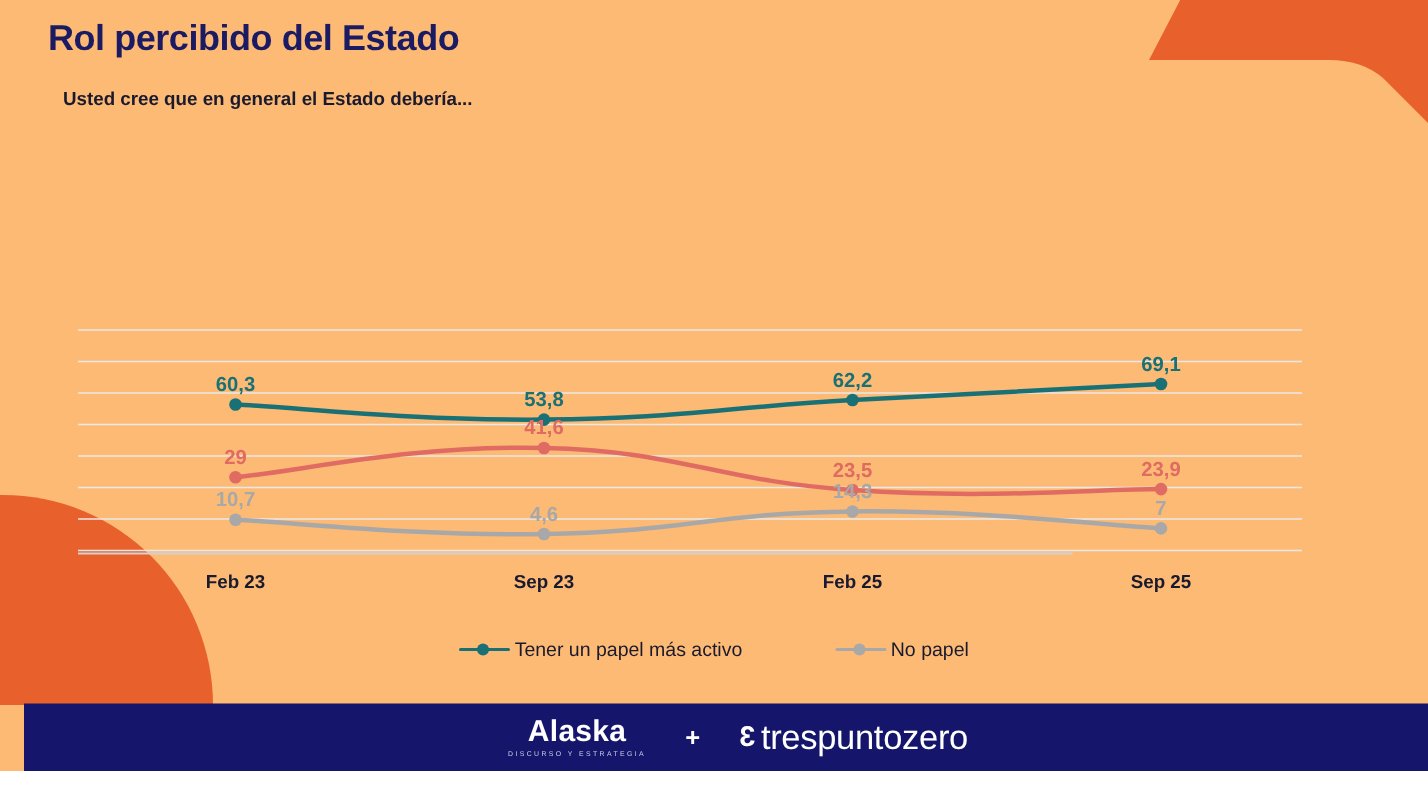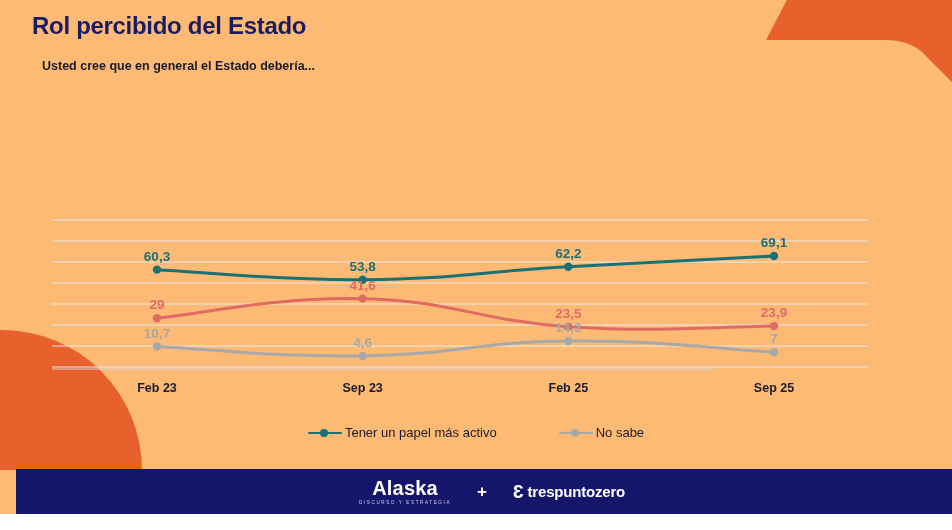--- a/index.html
+++ b/index.html
@@ -210,22 +210,22 @@
   }
   .brand-tpz-mark {
     color: #ffffff;
     font-size: 19px;
     font-weight: bold;
     transform: scaleX(-1);
     display: inline-block;
   }
   .brand-tpz-name {
     color: #ffffff;
-    font-size: 15px;
-    font-weight: bold;
+    font-size: 23px;
+    font-weight: normal;
     letter-spacing: -0.2px;
   }
 </style>
 </head>
 <body>
 
 <div class="slide">
 
   <svg class="deco-top-right" viewBox="0 0 230 96" xmlns="http://www.w3.org/2000/svg">
     <path d="M 66 0 L 230 0 L 230 96 Q 212 78 196 62 Q 182 50 160 50 L 40 50 Z" fill="#E8602C"></path>
@@ -291,21 +291,21 @@
       </span>
       <span class="legend-label">Tener un papel más activo</span>
     </div>
 
 
     <div class="legend-item">
       <span class="legend-mark">
         <span class="lm-line" style="background:#A8A8A8"></span>
         <span class="lm-dot" style="background:#A8A8A8"></span>
       </span>
-      <span class="legend-label">No sabe</span>
+      <span class="legend-label">No papel</span>
     </div>
 
   </div>
 
   <div class="footer">
     <div class="brand-alaska">
       <span class="brand-alaska-name">Alaska</span>
       <span class="brand-alaska-tagline">DISCURSO Y ESTRATEGIA</span>
     </div>
     <div class="brand-plus">+</div>

